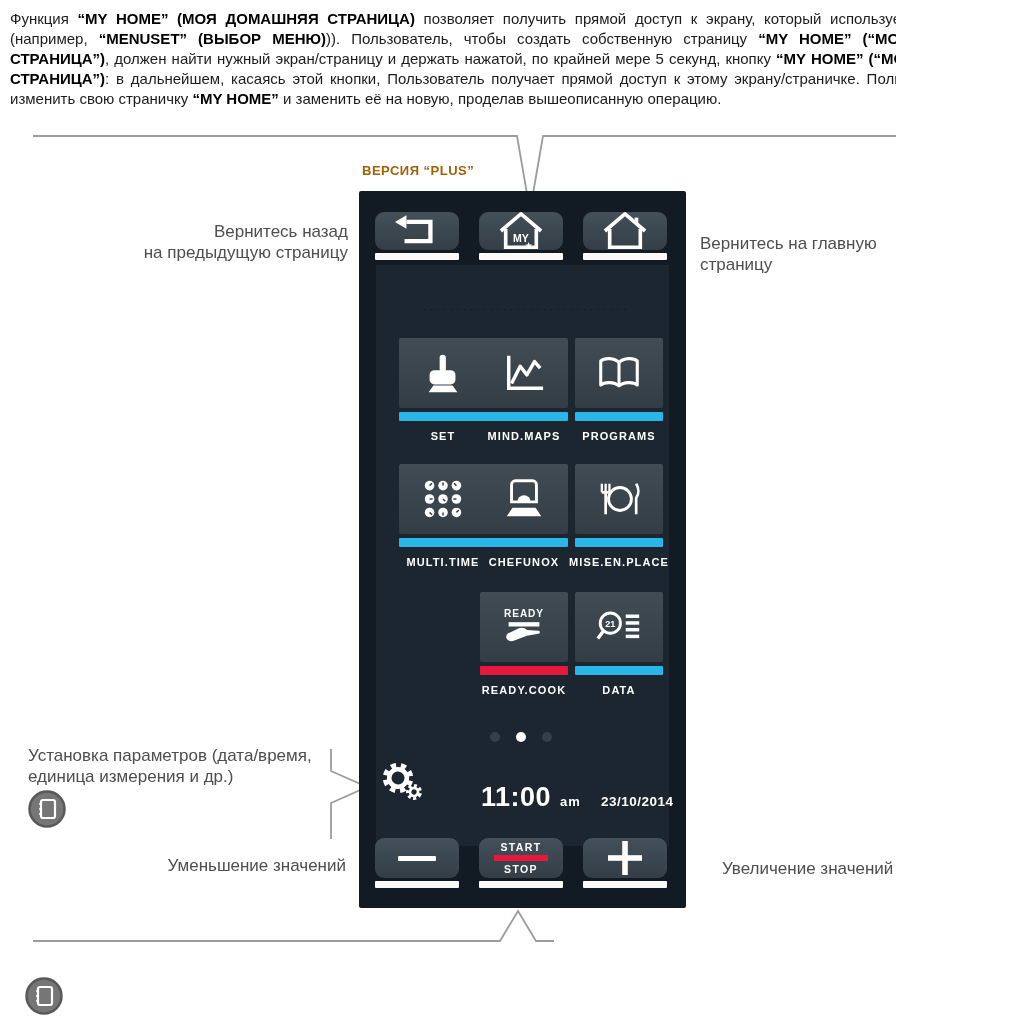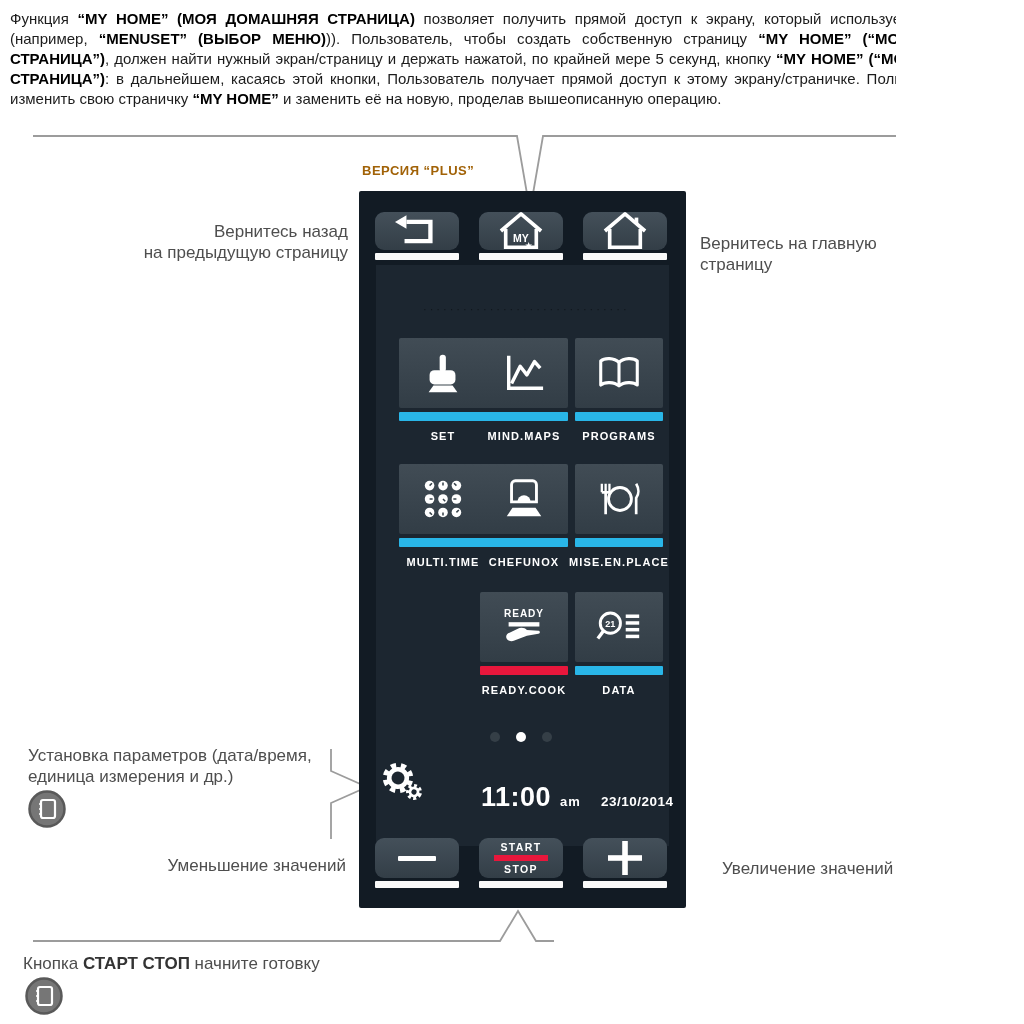--- a/index.html
+++ b/index.html
@@ -299,21 +299,20 @@
   <div class="anno anno-settings">
     <div>Установка параметров (дата/время,</div>
     <div>единица измерения и др.)</div>
   </div>
 
   <div class="anno anno-home">Вернитесь на главную страницу</div>
 
   <div class="anno anno-decrease">Уменьшение значений</div>
   <div class="anno anno-increase">Увеличение значений</div>
 
-  <div class="anno anno-start"><span>Кнопка </span><b>СТАРТ СТОП</b><span> начните готовку</span></div>
 
   <div class="manual-badge mb1">
     <svg width="40" height="40" viewBox="0 0 40 40">
       <circle cx="20" cy="20" r="17.5" fill="#767676"></circle>
       <circle cx="20" cy="20" r="17.5" fill="none" stroke="#595959" stroke-width="2.5"></circle>
       <rect x="14" y="11" width="14" height="18" rx="2" fill="none" stroke="#fff" stroke-width="2.2"></rect>
       <path d="M12 15 h3 M12 20 h3 M12 25 h3" stroke="#fff" stroke-width="1.6"></path>
     </svg>
   </div>
   <div class="manual-badge mb2">

